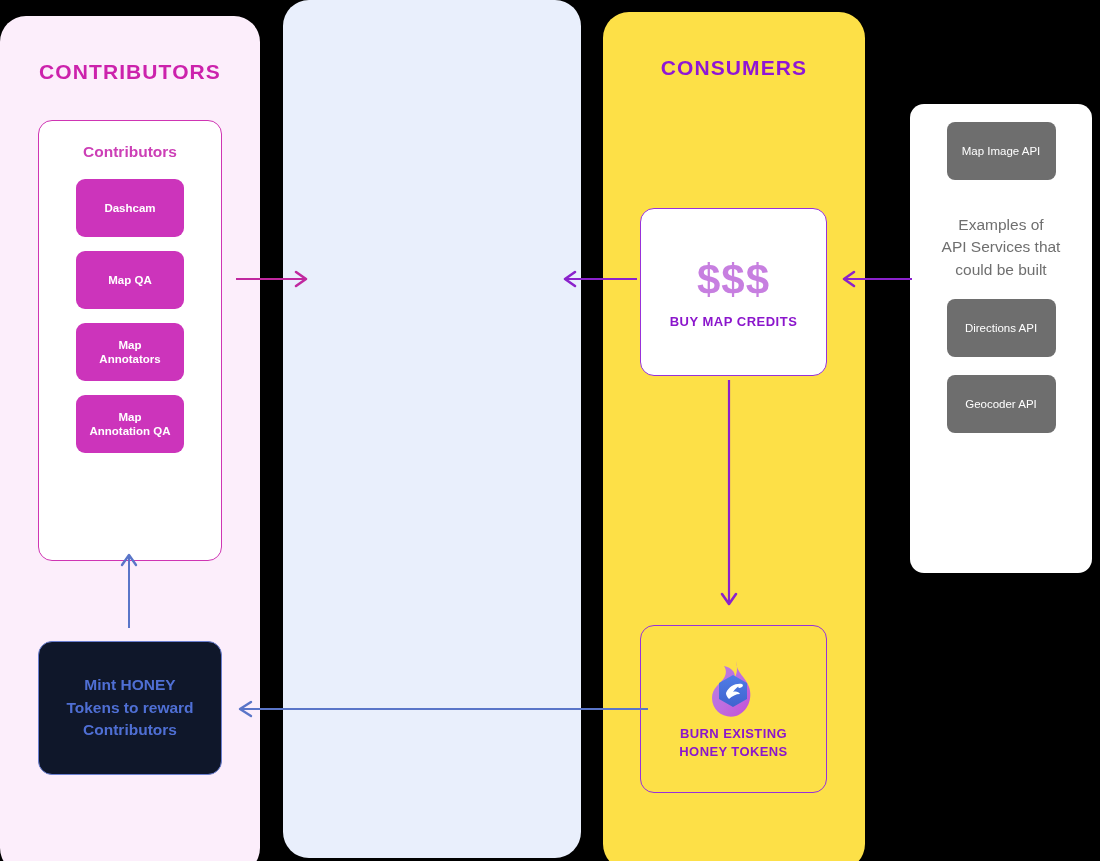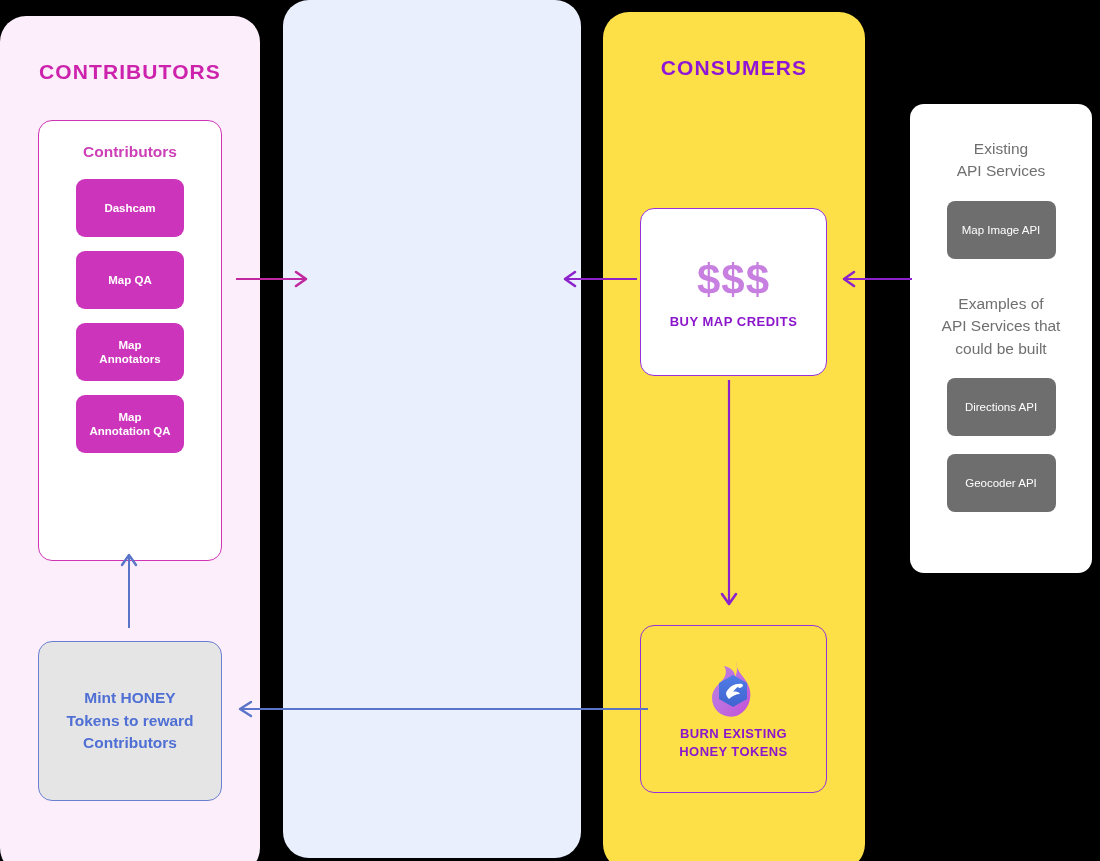--- a/index.html
+++ b/index.html
@@ -37,22 +37,22 @@
   .contrib-list { margin-top: 18px; display: flex; flex-direction: column; align-items: center; gap: 14px; }
   .contrib-chip {
     width: 108px; height: 58px; background: #cc34bb; border-radius: 9px;
     color: #ffffff; font-size: 11.5px; font-weight: bold;
     display: flex; align-items: center; justify-content: center;
     text-align: center; line-height: 1.25; padding: 0 5px;
   }
 
   
   #card-mint {
-    position: absolute; left: 38px; top: 625px; width: 184px; height: 160px;
-    background: #e5e5e5; border: 1.8px solid #6a7fd0; border-radius: 14px;
+    position: absolute; left: 38px; top: 625px; width: 184px; height: 134px;
+    background: #0f172a; border: 1.8px solid #6a7fd0; border-radius: 14px;
     display: flex; align-items: center; justify-content: center;
   }
   #mint-text {
     text-align: center; color: #4f6fd4; font-size: 15.5px;
     font-weight: bold; line-height: 1.45; padding: 0 10px;
   }
 
   
   #card-map {
     position: absolute; left: 320px; top: 104px; width: 224px; height: 354px;
@@ -258,21 +258,20 @@
       <polygon points="31,18 45,26 45,42 31,50 17,42 17,26" fill="url(#shieldGrad)"></polygon>
       <path d="M24 36 C 27 29, 34 26, 40 27 C 36 29, 33 32, 31 35
                C 34 34, 37 35, 38 37 C 34 37, 30 39, 27 42
                C 25 40, 24 38, 24 36 Z" fill="#ffffff"></path>
       <ellipse cx="38.5" cy="29" rx="2.6" ry="1.6" fill="#ffffff" transform="rotate(-24 38.5 29)"></ellipse>
     </svg>
     <div id="burn-label">BURN EXISTING<br>HONEY TOKENS</div>
   </div>
 
   <div id="card-api">
-    <div class="api-heading" id="api-heading-existing">Existing<br>API Services</div>
     <div class="api-chip-wrap">
       <div class="api-chip">Map Image API</div>
     </div>
 
     <div class="api-heading" id="api-heading-examples">Examples of<br>API Services that<br>could be built</div>
     <div class="api-chip-wrap">
       <div class="api-chip">Directions API</div>
     </div>
     <div class="api-chip-wrap">
       <div class="api-chip">Geocoder API</div>

